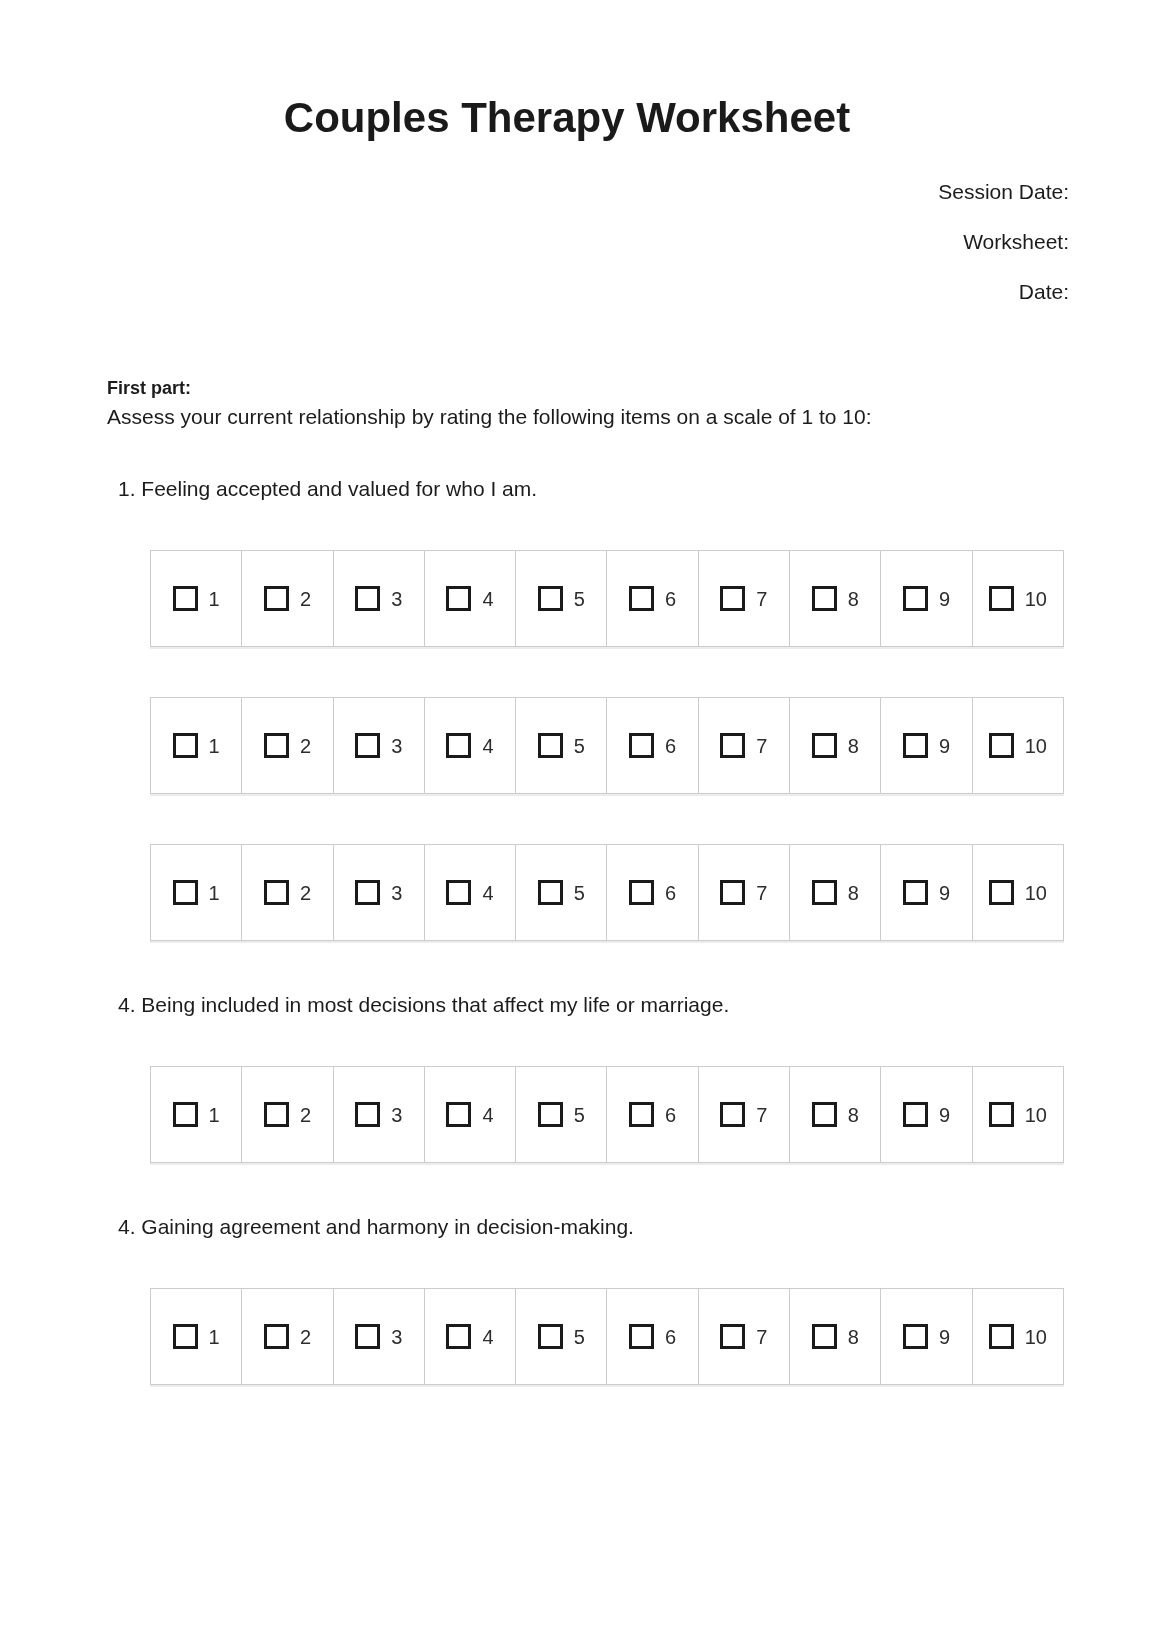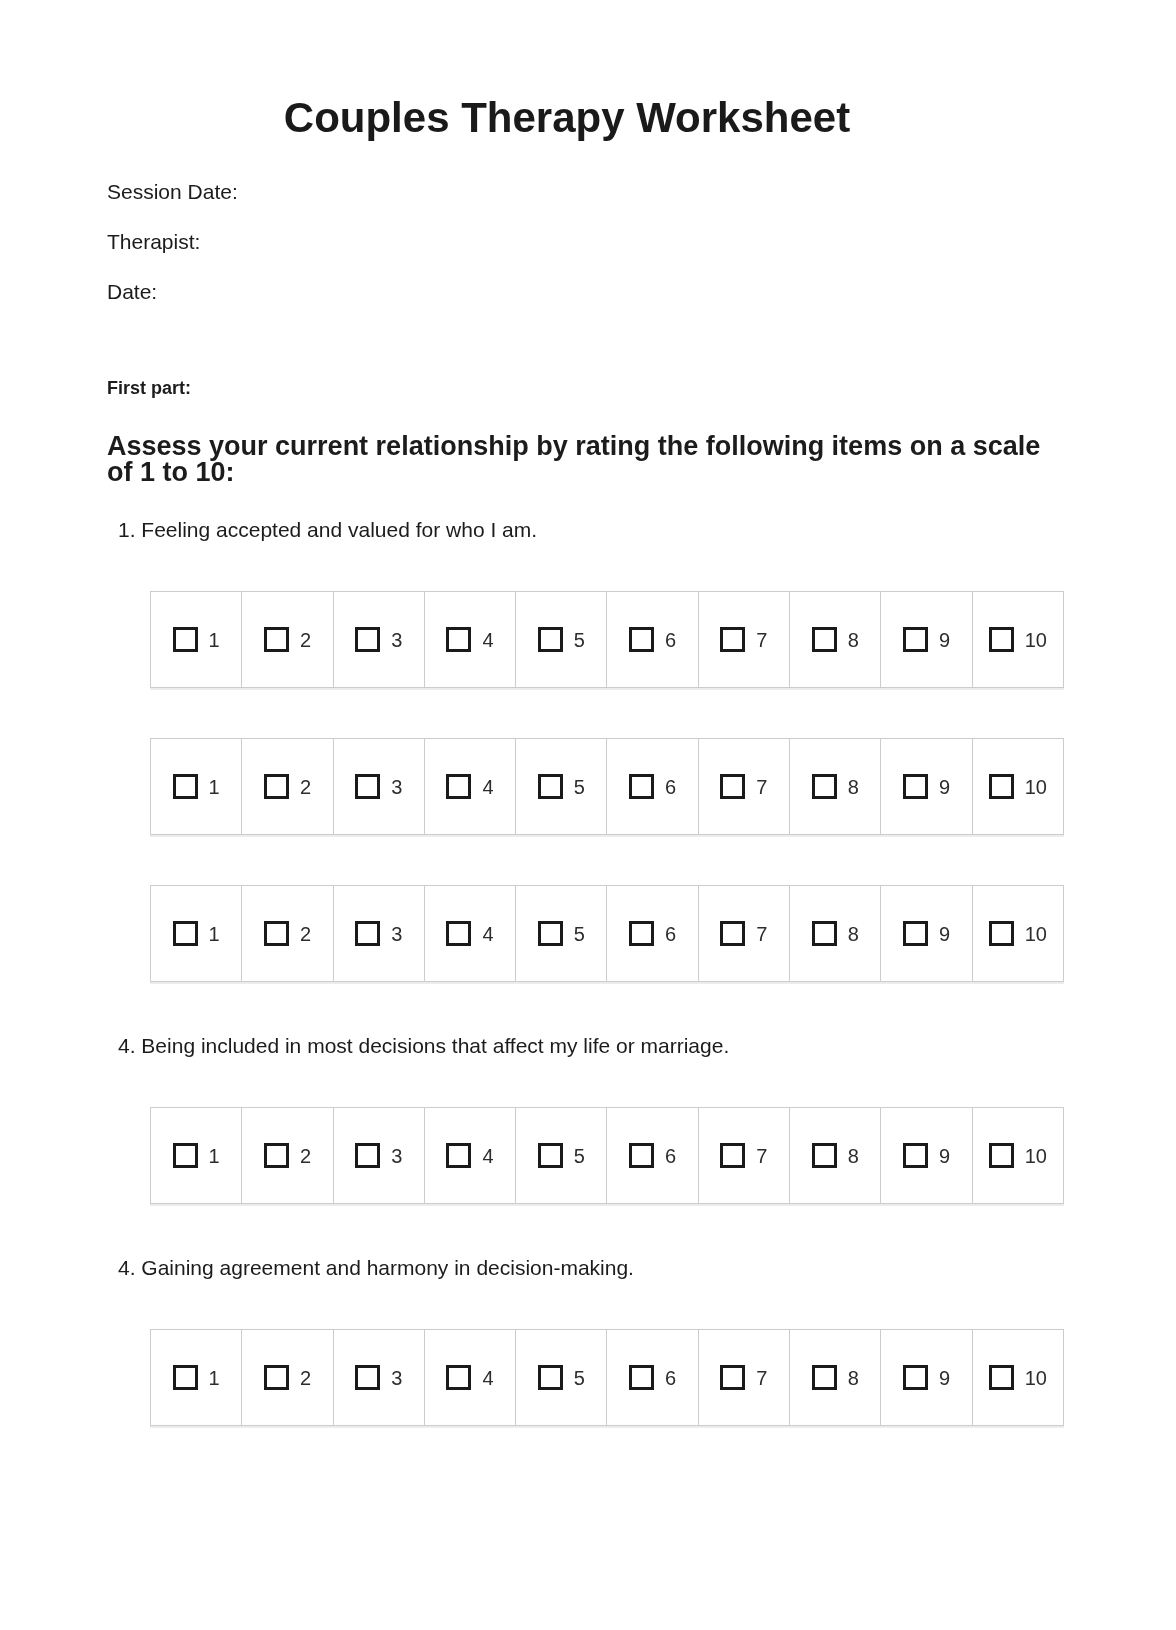--- a/index.html
+++ b/index.html
@@ -19,40 +19,40 @@
   }
   .title {
     margin: 0;
     width: 920px;
     font-size: 42px;
     line-height: 48px;
     font-weight: 700;
     text-align: center;
     color: #1a1a1a;
   }
-  .fields { margin-top: 37px; }
+  .fields { margin-top: 37px; text-align: right; }
   .field-label {
     font-size: 21px;
     line-height: 26px;
     margin-bottom: 24px;
     font-weight: 400;
   }
   .section-heading {
     margin-top: 70px;
     font-size: 18px;
     line-height: 26px;
     font-weight: 700;
   }
   .section-instruction {
-    margin-top: 32px;
-    font-size: 27px;
+    margin-top: 3px;
+    font-size: 21px;
     line-height: 26px;
-    font-weight: 700;
-  }
-  .items { margin-top: 31px; }
+    font-weight: 400;
+  }
+  .items { margin-top: 45px; }
   .item { margin: 0; }
   .item-label {
     margin-left: 11px;
     font-size: 21px;
     line-height: 27px;
     font-weight: 400;
   }
   .rating-table {
     display: flex;
     width: 914px;
@@ -89,21 +89,21 @@
 </head>
 <body>
 
 <div class="page">
   <div class="content">
 
     <h1 class="title">Couples Therapy Worksheet</h1>
 
     <div class="fields">
       <div class="field-label">Session Date:</div>
-      <div class="field-label">Therapist:</div>
+      <div class="field-label">Worksheet:</div>
       <div class="field-label">Date:</div>
     </div>
 
     <div class="section-heading">First part:</div>
     <div class="section-instruction">Assess your current relationship by rating the following items on a scale of 1 to 10:</div>
 
     <div class="items" id="items-host">
   <section class="item">
     <div class="item-label">1. Feeling accepted and valued for who I am.</div>
     <div class="rating-table">

